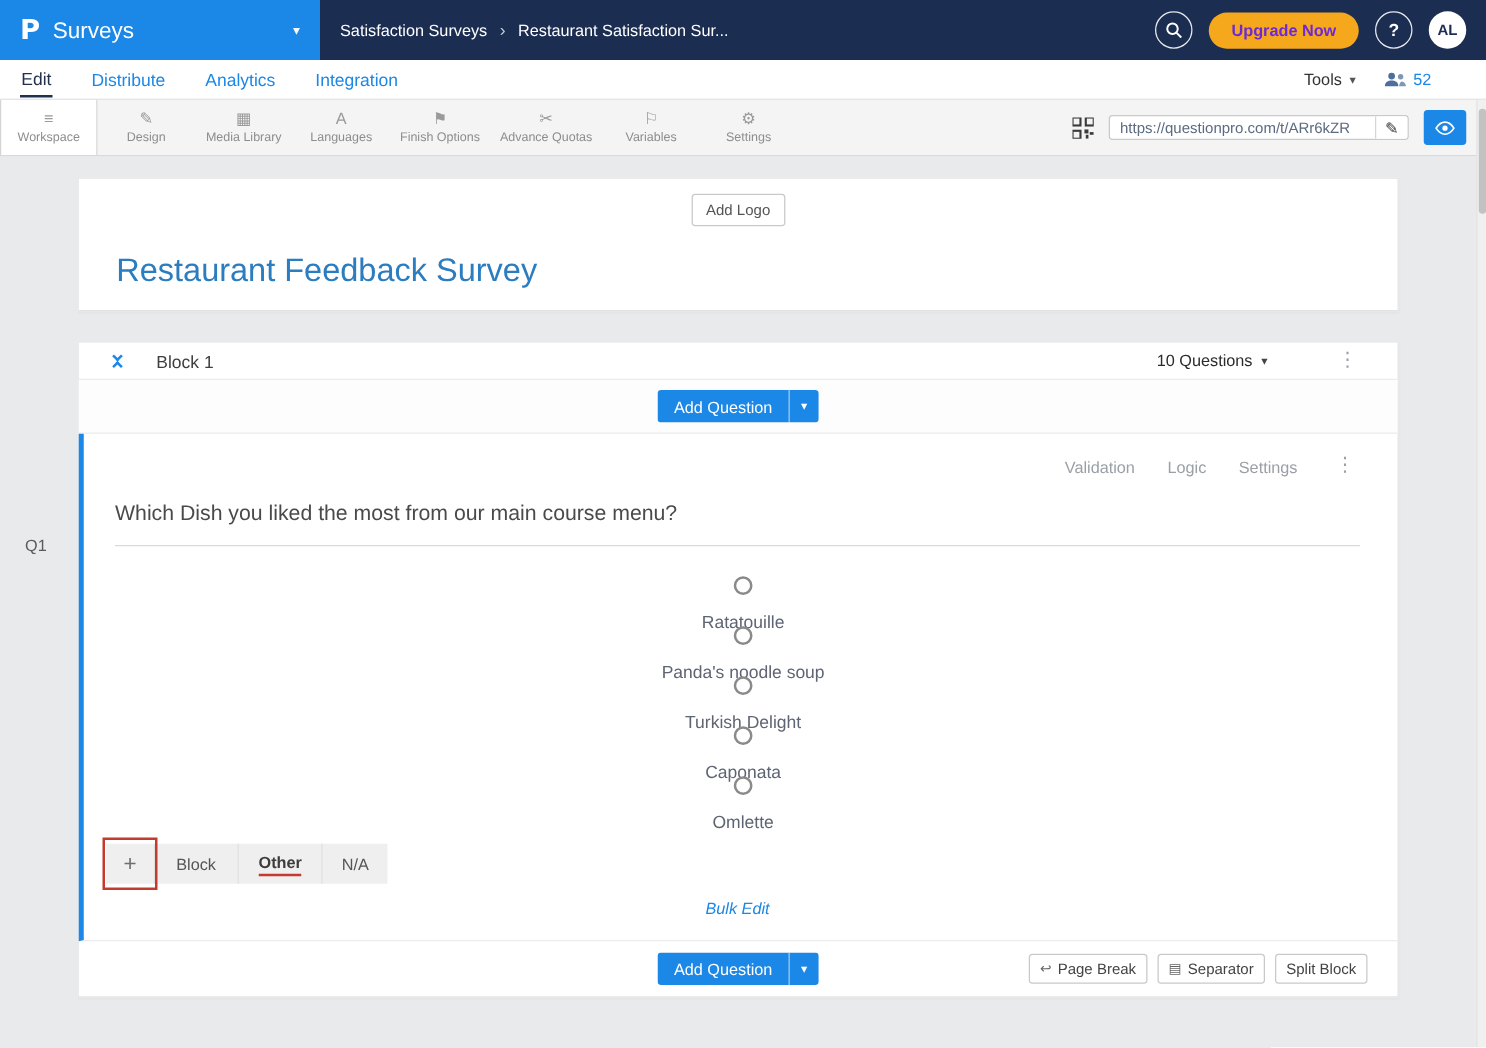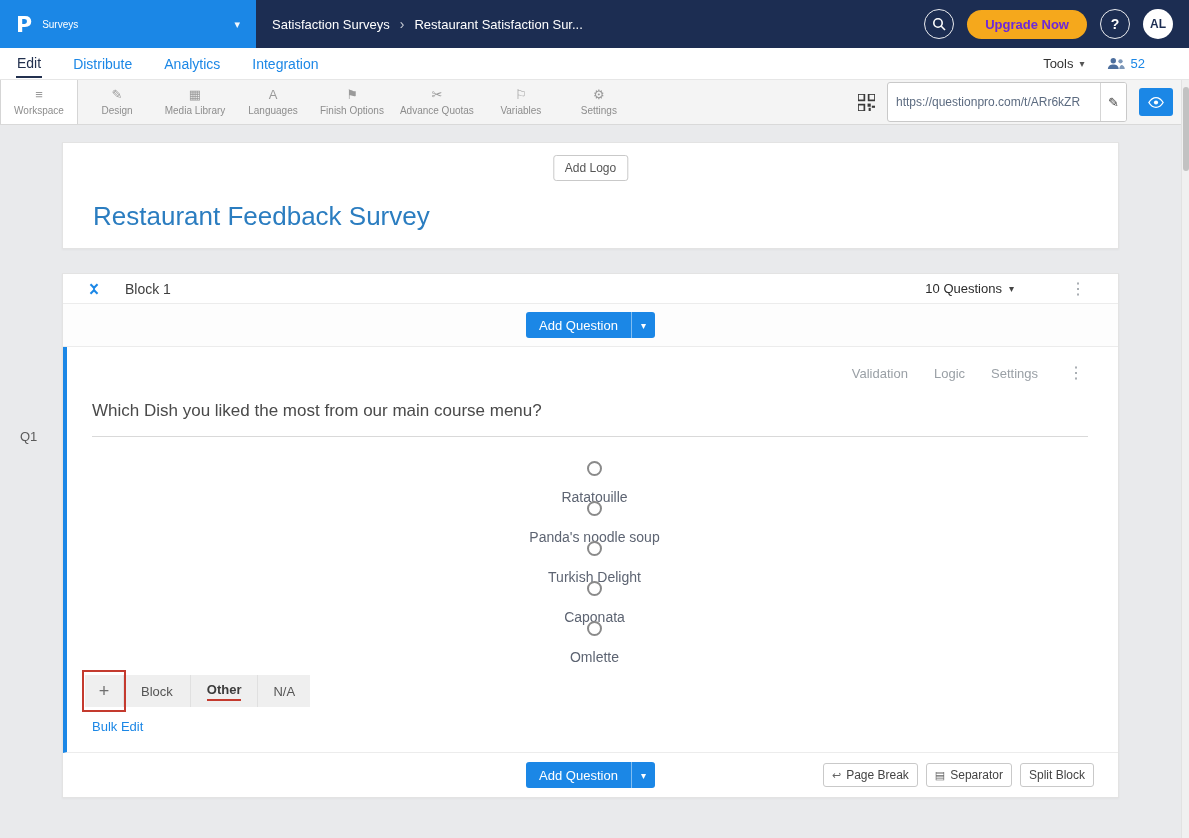--- a/index.html
+++ b/index.html
@@ -4,21 +4,21 @@
 <style>
   * { box-sizing: border-box; margin: 0; padding: 0; }
   html,body { width:1189px; height:838px; }
   body { font-family: "Liberation Sans", sans-serif; }
   .page { position:relative; width:1189px; height:838px; background:#e9eaec; overflow:hidden; }
 
   
   .topbar { position:absolute; top:0; left:0; right:0; height:48px; background:#1c2d52; display:flex; align-items:center; color:#fff; }
   .brand { width:256px; height:48px; background:#1b87e6; display:flex; align-items:center; gap:10px; padding:0 16px; cursor:pointer; }
   .logo { font-family:"DejaVu Sans", sans-serif; font-size:22px; font-weight:bold; color:#fff; }
-  .brand-label { font-size:10px; }
+  .brand-label { font-size:18px; }
   .brand-caret { margin-left:auto; font-size:11px; opacity:.95; }
   .breadcrumb { margin-left:16px; display:flex; align-items:center; gap:10px; font-size:13px; }
   .bc-parent { cursor:pointer; }
   .bc-sep { opacity:.75; font-size:14px; }
   .topbar-right { margin-left:auto; display:flex; align-items:center; gap:13px; padding-right:16px; }
   .icon-circle { width:30px; height:30px; border:1.5px solid rgba(255,255,255,.9); border-radius:50%; background:transparent; display:flex; align-items:center; justify-content:center; color:#fff; cursor:pointer; font-size:14px; font-weight:bold; font-family:"Liberation Sans",sans-serif; }
   .upgrade { background:#f5a81c; color:#6d28d9; border:none; border-radius:15px; font-size:13px; font-weight:bold; padding:7px 18px; cursor:pointer; font-family:"Liberation Sans",sans-serif; }
   .avatar { width:30px; height:30px; border-radius:50%; background:#fff; color:#1c2d52; font-size:12px; font-weight:bold; display:flex; align-items:center; justify-content:center; cursor:pointer; }
 
   
@@ -32,21 +32,21 @@
   .collab-count { font-size:13px; color:#1b87e6; }
 
   
   .toolbar { position:absolute; top:79px; left:0; right:0; height:46px; background:#f4f4f4; border-top:1px solid #e6e6e6; border-bottom:1px solid #d9d9d9; display:flex; align-items:stretch; }
   .tool { min-width:78px; padding:0 8px; display:flex; flex-direction:column; align-items:center; justify-content:center; gap:4px; color:#8d8d8d; cursor:pointer; background:transparent; border:none; font-family:"Liberation Sans",sans-serif; }
   .tool .t-icon { font-size:13px; line-height:1; color:#9a9a9a; }
   .tool .t-label { font-size:10px; }
   .tool.active { background:#fff; border-left:1px solid #d5d5d5; border-right:1px solid #d5d5d5; }
   .toolbar-right { margin-left:auto; display:flex; align-items:center; gap:12px; padding-right:16px; }
   .qr-btn { background:none; border:none; cursor:pointer; display:flex; align-items:center; }
-  .url-field { width:240px; height:40px; background:#fff; border:1px solid #c9c9c9; border-radius:3px; display:flex; align-items:center; overflow:hidden; }
+  .url-field { width:240px; height:20px; background:#fff; border:1px solid #c9c9c9; border-radius:3px; display:flex; align-items:center; overflow:hidden; }
   .url-field input { flex:1; min-width:0; border:none; outline:none; background:transparent; font-size:12px; color:#5c6b80; padding:0 8px; font-family:"Liberation Sans",sans-serif; }
   .url-edit { width:26px; height:100%; border:none; border-left:1px solid #d5d5d5; background:#fff; font-size:13px; color:#3a3a3a; cursor:pointer; display:flex; align-items:center; justify-content:center; }
   .preview-btn { width:34px; height:28px; background:#1b87e6; border:none; border-radius:3px; display:flex; align-items:center; justify-content:center; cursor:pointer; }
 
   
   .main { position:absolute; top:126px; left:0; right:8px; bottom:0; }
   .card { margin:0 62px; background:#fff; border:1px solid #e3e3e3; box-shadow:0 1px 2px rgba(0,0,0,.04); }
   .survey-card { margin-top:16px; height:107px; position:relative; }
   .add-logo { position:absolute; top:12px; left:50%; transform:translateX(-50%); background:#fff; border:1px solid #c9c9c9; border-radius:3px; font-size:12px; color:#555; padding:5px 11px; cursor:pointer; font-family:"Liberation Sans",sans-serif; }
   .survey-title { position:absolute; left:30px; top:58px; font-size:26px; font-weight:500; color:#2b7dc0; cursor:pointer; }
@@ -79,21 +79,21 @@
 
   .add-option-row { margin-top:14px; margin-left:-7px; display:flex; align-items:center; position:relative; width:max-content; }
   .seg { height:32px; background:#efefef; border:none; font-size:13px; color:#555; cursor:pointer; display:flex; align-items:center; justify-content:center; font-family:"Liberation Sans",sans-serif; }
   .seg + .seg { border-left:1px solid #e0e0e0; }
   .seg-plus { width:38px; font-size:18px; color:#6f6f6f; }
   .seg-option { padding:0 17px; }
   .seg-other { padding:0 16px; color:#3c3c3c; font-weight:bold; }
   .seg-other .u-red { border-bottom:2px solid #c43a2e; padding-bottom:2px; }
   .seg-na { padding:0 15px; }
   .annotation-box { position:absolute; left:-3px; top:-5px; width:44px; height:42px; border:2px solid #c43a2e; pointer-events:none; }
-  .bulk-row { display:flex; justify-content:flex-start; margin-top:12px; }
+  .bulk-row { display:flex; justify-content:center; margin-top:12px;font-style:italic; }
   .bulk-edit { font-size:13px; color:#1b87e6; text-decoration:none; cursor:pointer; }
 
   .block-footer { height:44px; position:relative; display:flex; align-items:center; justify-content:center; }
   .footer-right { position:absolute; right:24px; top:50%; transform:translateY(-50%); display:flex; gap:8px; }
   .mini-btn { display:flex; align-items:center; gap:5px; background:#fff; border:1px solid #c9c9c9; border-radius:3px; font-size:12px; color:#444; padding:4px 8px; cursor:pointer; font-family:"Liberation Sans",sans-serif; }
   .mini-btn .m-icon { font-size:11px; color:#666; line-height:1; }
 
   .q-index { position:absolute; left:20px; top:303px; font-size:13px; color:#5a5a5a; }
 
   

